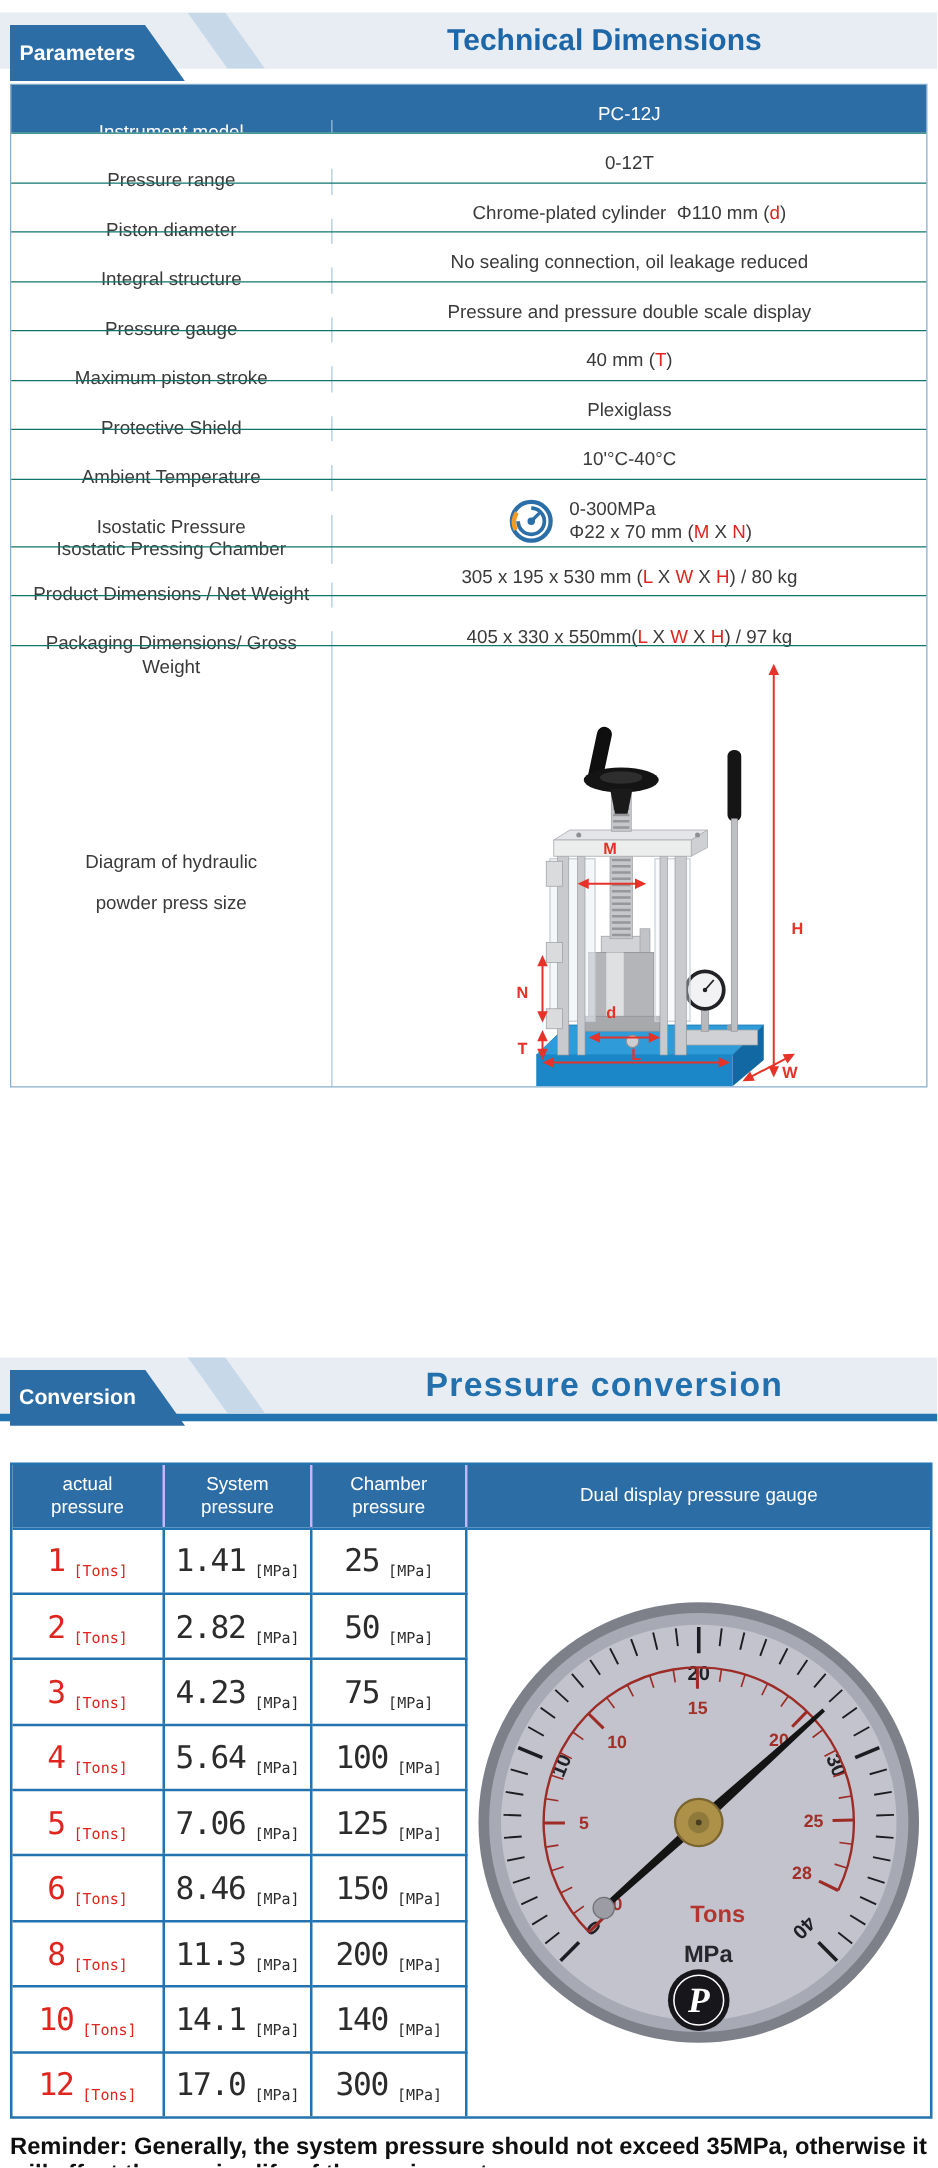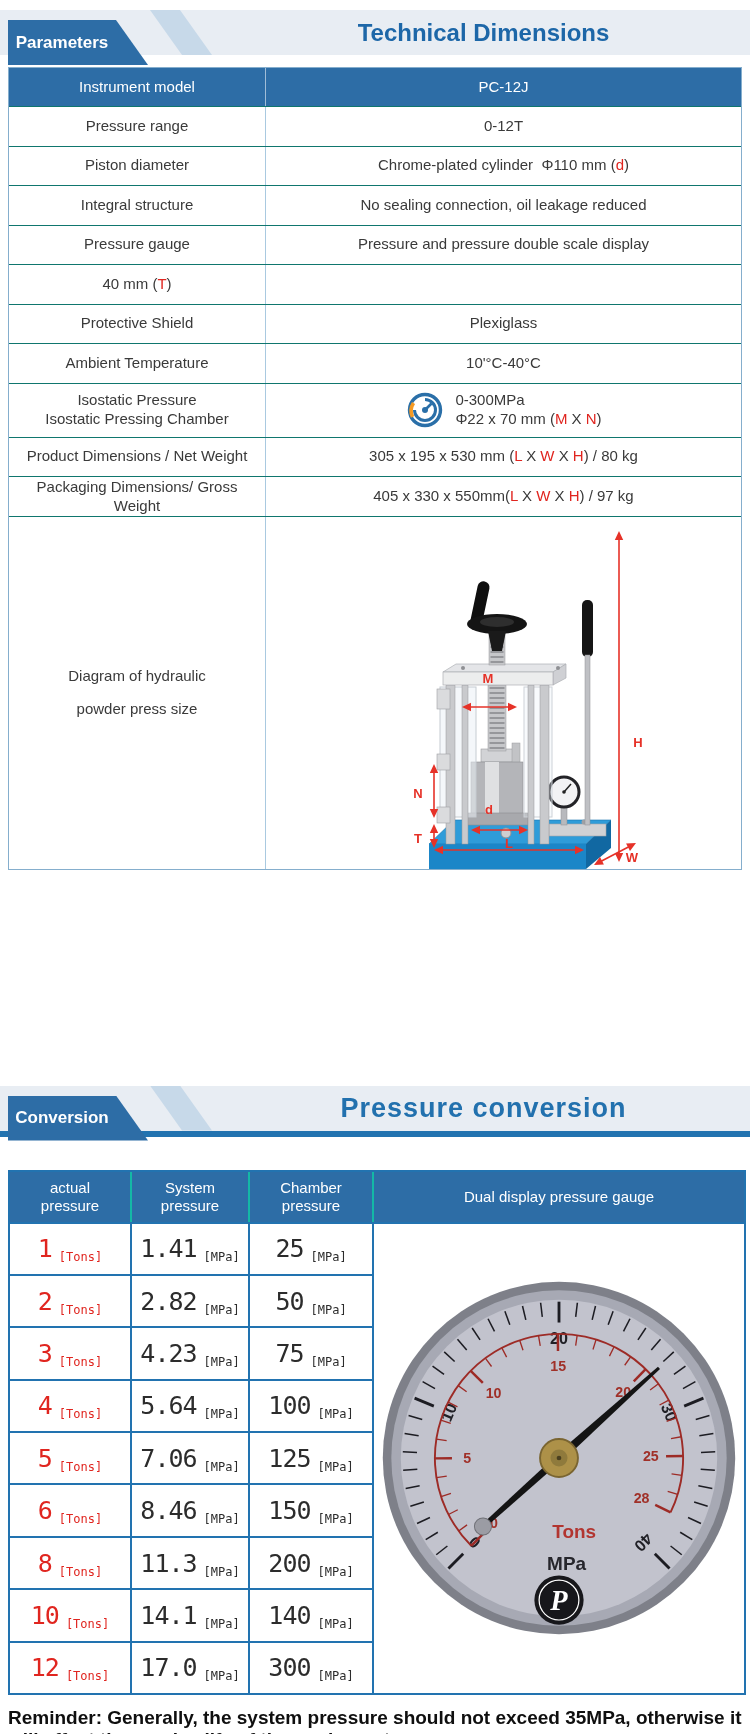--- a/index.html
+++ b/index.html
@@ -22,35 +22,35 @@
   .t2{font-size:27px;letter-spacing:1px;color:#2271ae;}
   .conv-banner{margin-top:216px;border-bottom:6px solid #2273b0;}
 
   
   .spec-table{margin:12px 8px 0;border:1px solid #85aecd;display:flex;flex-direction:column;}
   .spec-row{display:grid;grid-template-columns:257px 1fr;border-top:1px solid #0f766e;}
   .spec-row.spec-head{border-top:none;background:#2d6da6;color:#fff;}
   .h38{height:38.5px;} .hhead{height:38px;} .h53{height:53px;} .h-diag{height:352px;}
   .cell{display:flex;flex-direction:column;align-items:center;justify-content:center;
         text-align:center;font-size:15px;padding:1px 8px;line-height:1.25;}
-  .spec-row>.cell:first-child{border-right:1px solid #a9c9e0;}
+  .spec-row>.cell:first-child{border-right:1px solid #a9c9e0;margin-top:28px;}
   .spec-head>.cell:first-child{border-right:1px solid rgba(255,255,255,.55);}
   .iso-value{flex-direction:row;gap:10px;}
   .iso-lines{text-align:left;}
   .cap-gap{margin-top:14px;}
   .diag-cell{padding:0;}
   .press-svg{width:477px;height:352px;display:block;}
   .dim{font:bold 13px "Liberation Sans",sans-serif;fill:#e63228;}
 
   
   .conv-table{margin:33px 8px 0;width:734px;border:2px solid #2273b0;display:grid;
       grid-template-columns:122px 118px 124px 1fr;
       grid-template-rows:50px repeat(9,52.4px);box-sizing:content-box;}
   .conv-h{background:#2d6da6;color:#fff;font-size:15px;line-height:1.15;display:flex;
-      align-items:center;justify-content:center;text-align:center;border-right:2px solid #14b8a6;}
+      align-items:center;justify-content:center;text-align:center;border-right:2px solid #c4b5fd;}
   .conv-h.last{border-right:none;}
   .conv-cell{display:flex;align-items:center;justify-content:center;gap:7px;
       border-top:2px solid #2273b0;font-family:"DejaVu Sans Mono","Liberation Mono",monospace;}
   .conv-cell.bordered{border-right:2px solid #2273b0;}
   .num{font-size:25px;color:#2c2c2c;letter-spacing:-1px;}
   .unit{font-size:12px;color:#2c2c2c;margin-top:17px;}
   .tons .num,.tons .unit{color:#e0251f;}
   .gauge-cell{grid-column:4;grid-row:2 / span 10;border-top:2px solid #2273b0;
       display:flex;justify-content:center;align-items:flex-start;padding-top:54px;}
   .gauge-svg{width:360px;height:360px;}
@@ -110,20 +110,23 @@
         </div><div class="spec-row h38">
           <div class="cell">
             <div>Pressure gauge</div>
           </div>
           <div class="cell">
             <div>
               <div><span>Pressure and pressure double scale display</span></div>
             </div>
           </div>
         </div><div class="spec-row h38">
+          <div class="cell">
+            <div>Maximum piston stroke</div>
+          </div>
           <div class="cell">
             <div>
               <div><span>40 mm (</span><span class="red">T</span><span>)</span></div>
             </div>
           </div>
         </div><div class="spec-row h38">
           <div class="cell">
             <div>Protective Shield</div>
           </div>
           <div class="cell">

